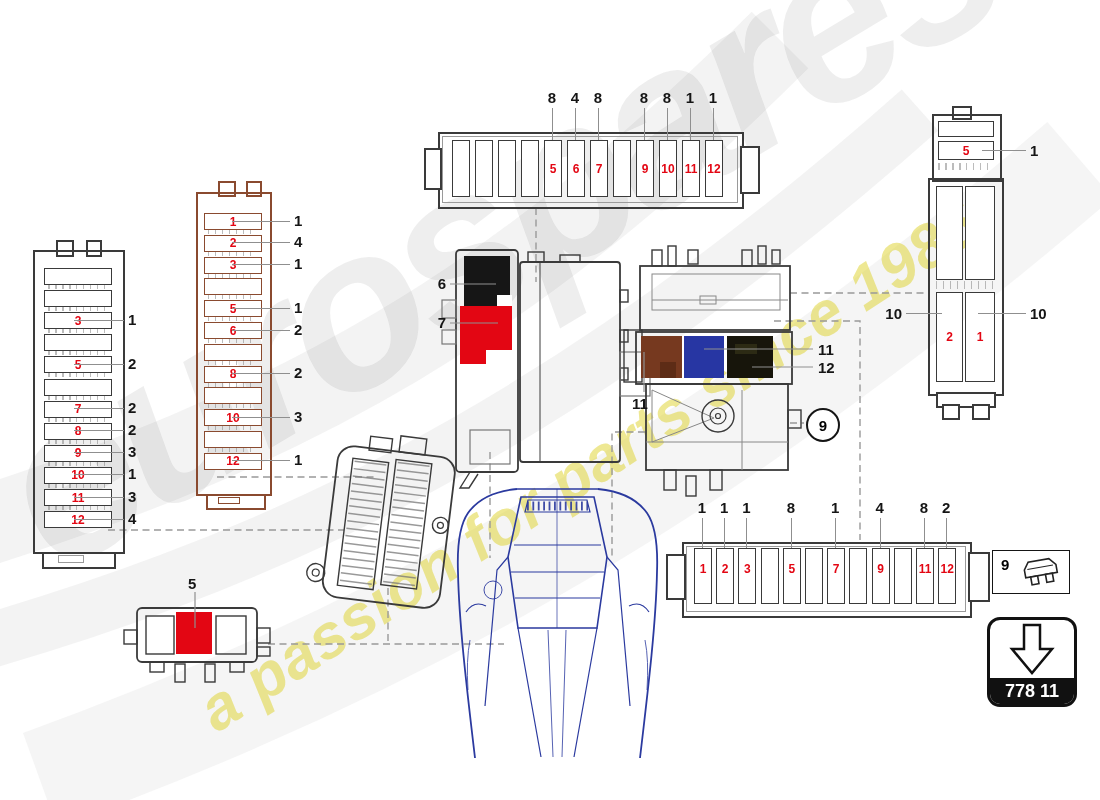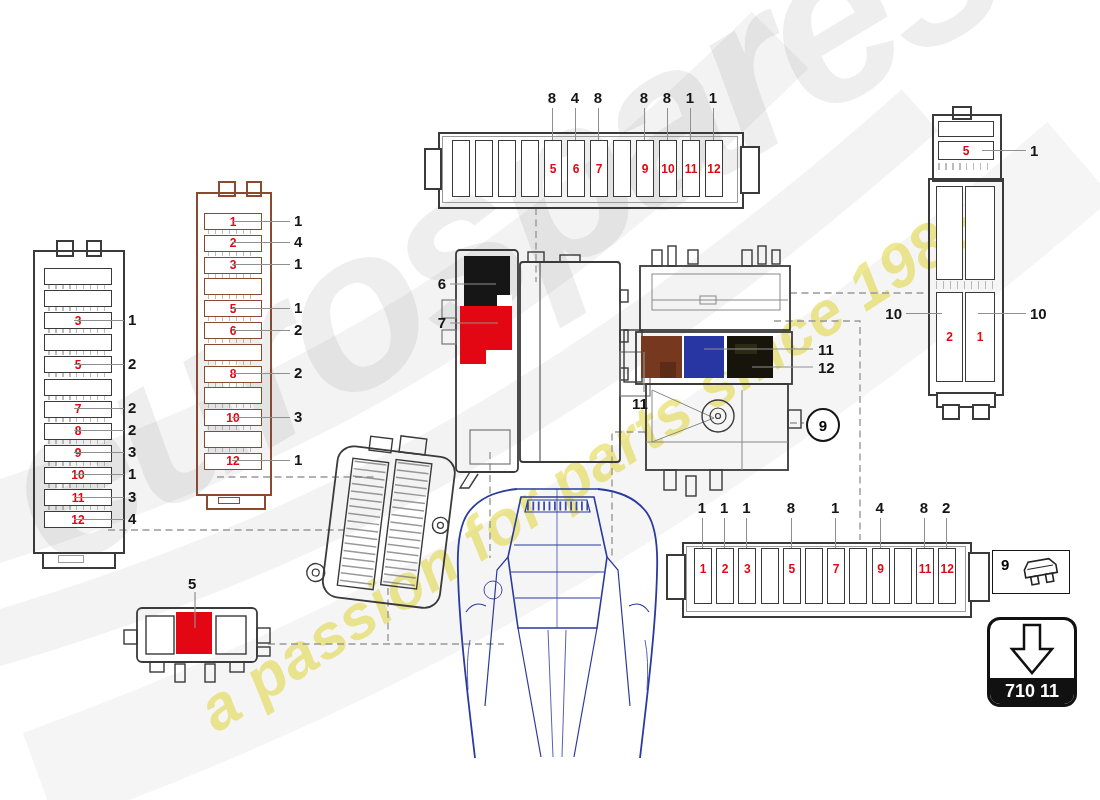--- a/index.html
+++ b/index.html
@@ -456,16 +456,16 @@
         <rect x="13" y="22" width="7" height="8"></rect>
         <rect x="28" y="22" width="7" height="8"></rect>
       </g>
     </svg>
   </div>
 
   <div id="part-box">
     <svg width="60" height="52" style="position:absolute;left:12px;top:3px">
       <path d="M22,2 H38 V26 H50 L30,50 L10,26 H22 Z" fill="#fff" stroke="#111" stroke-width="2.5"></path>
     </svg>
-    <div class="band">710 11</div>
+    <div class="band">778 11</div>
   </div>
 
 </div>
 
 </body></html>

